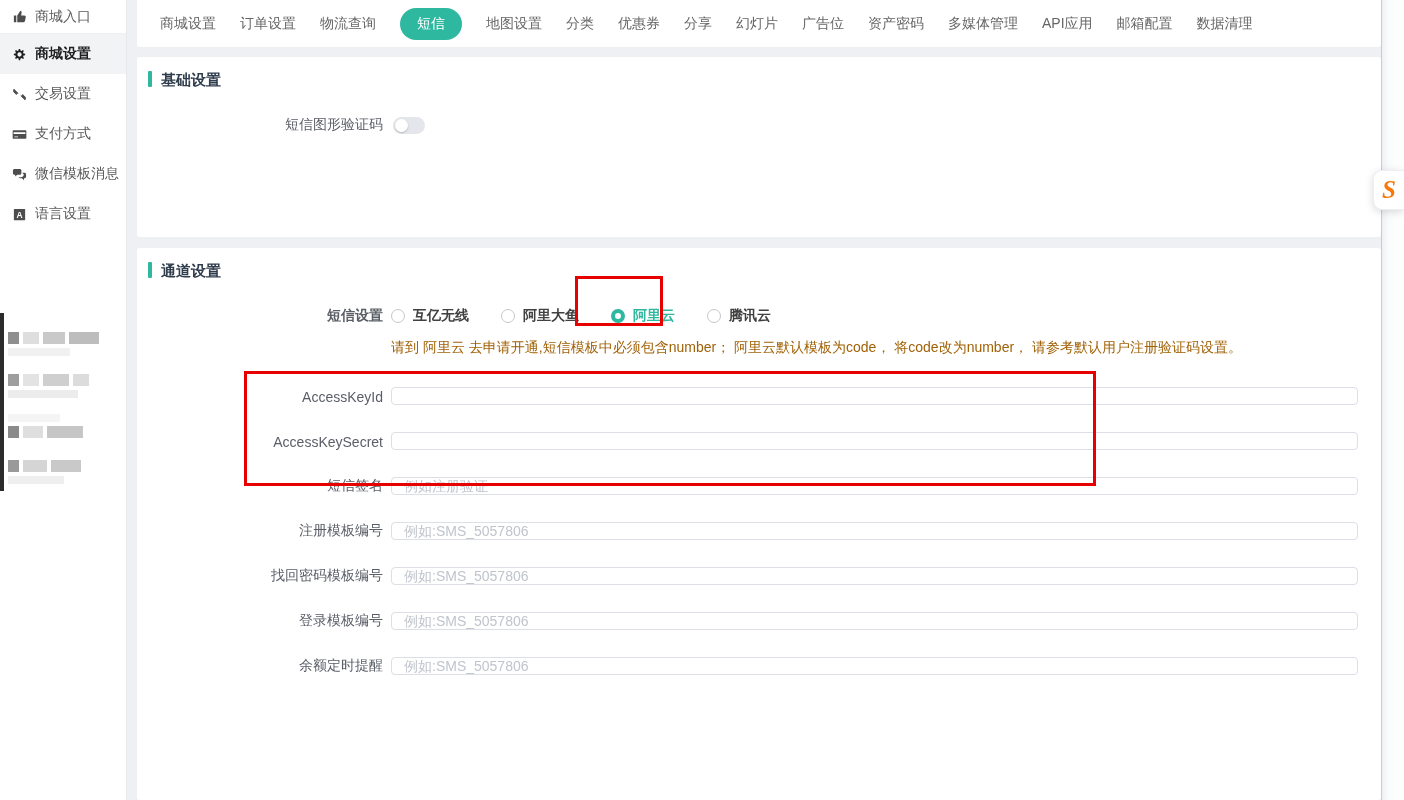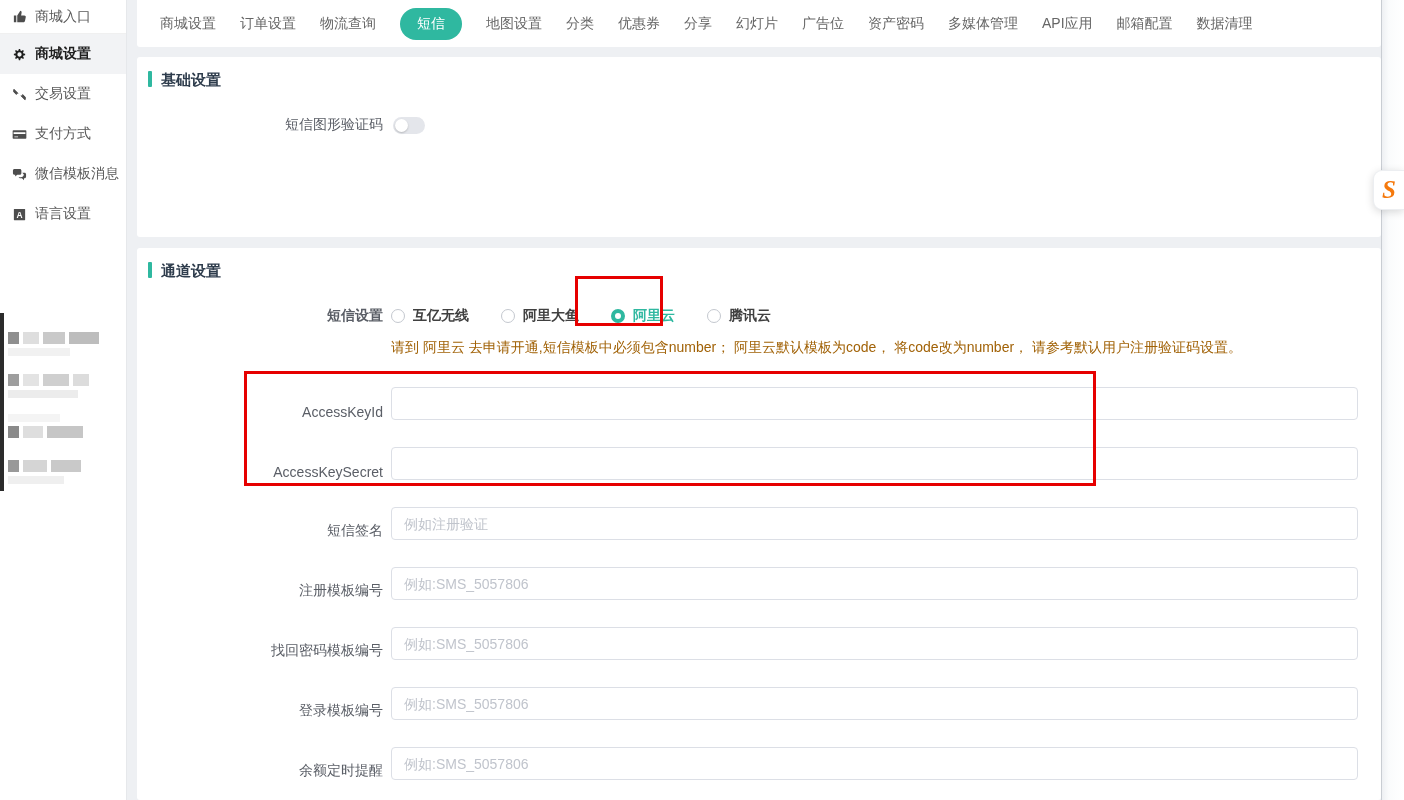--- a/index.html
+++ b/index.html
@@ -75,21 +75,21 @@
   .radio-opt.selected .radio-circle { border:4.5px solid var(--accent); }
   .radio-opt .lbl { margin-left:8px; color:#404040; }
   .radio-opt.selected .lbl { color:var(--accent); }
 
   .hint { margin:14px 0 0 254px; color:#a16207; font-size:14px; }
 
   
   .field-row { display:flex; align-items:flex-end; margin-top:27px; }
   .field-row.firstfield { margin-top:30px; }
   .tinput {
-    margin-left:8px; width:967px; height:33px;
+    margin-left:8px; width:967px; height:18px;
     border:1px solid #dcdfe6; border-radius:4px; background:#fff;
     padding:0 12px; font-size:14px; color:#15803d; outline:none;
     font-family:"Liberation Sans",sans-serif;
   }
   .tinput::placeholder { color:#c0c4cc; }
 
   
   .anno { position:absolute; border:3px solid #e60000; pointer-events:none; z-index:8; }
   .anno1 { left:575px; top:276px; width:88px;  height:50px; }
   .anno2 { left:244px; top:371px; width:852px; height:115px; }

